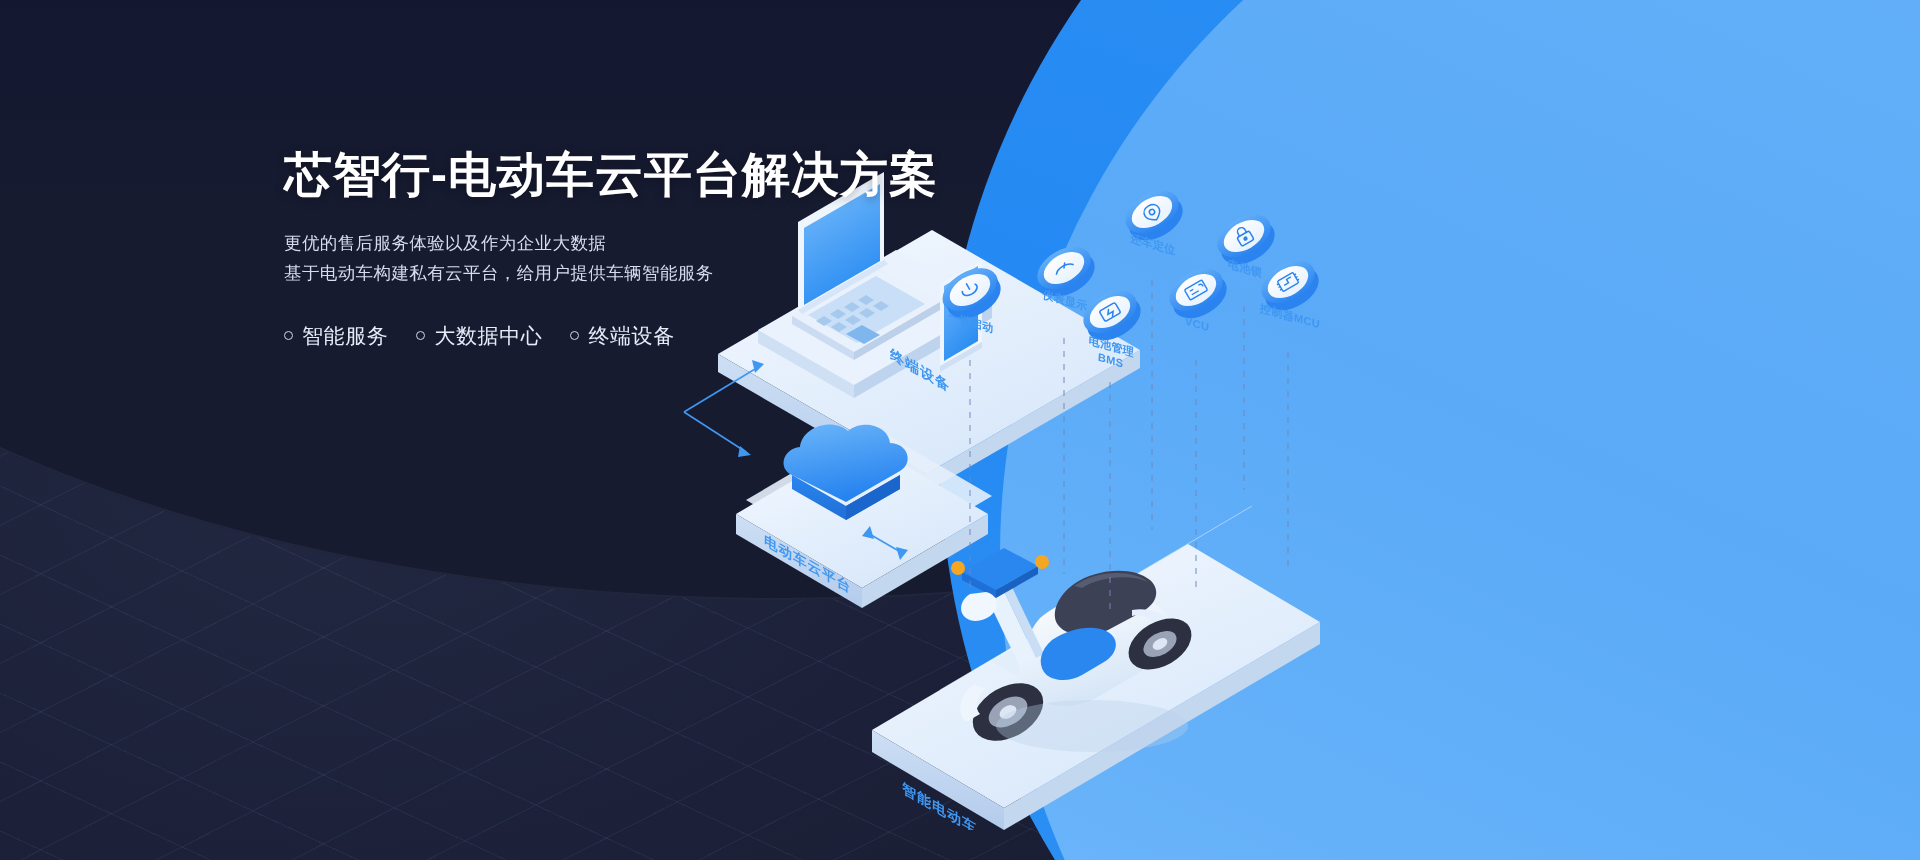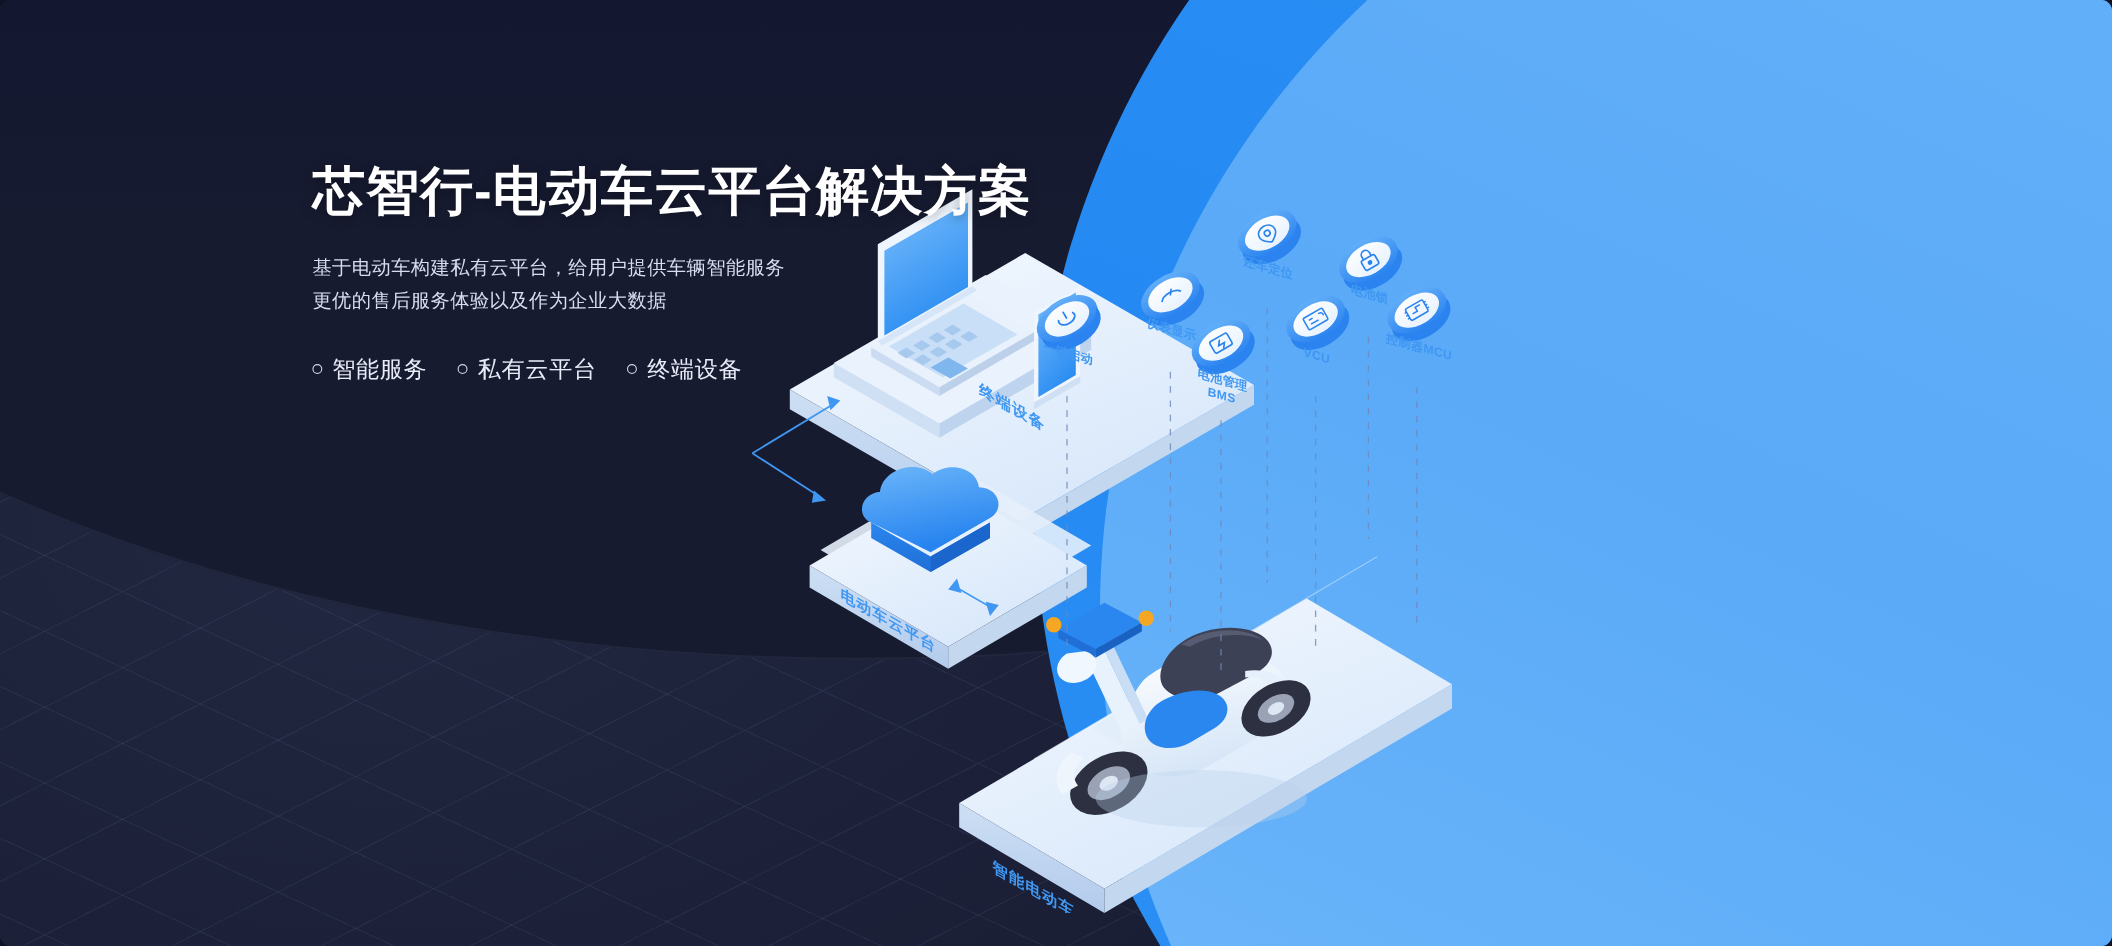--- a/index.html
+++ b/index.html
@@ -7,21 +7,20 @@
     padding: 0;
     background: #0f1324;
   }
   #banner {
     position: relative;
     width: 1920px;
     height: 860px;
     overflow: hidden;
     font-family: "Liberation Sans", "DejaVu Sans", sans-serif;
     background: #1b2038;
-    border-radius: 10px;
   }
 
   
   .bg-base {
     position: absolute;
     inset: 0;
     background:
       radial-gradient(ellipse 1400px 900px at 18% 55%, #232842 0%, #1c2139 45%, #161a2e 100%);
   }
   .bg-grid {
@@ -150,31 +149,31 @@
   <div class="bg-base"></div>
   <div class="bg-grid"></div>
   <div class="bg-arc-dark"></div>
   <div class="bg-topfade"></div>
   <div class="wave wave-mid"></div>
   <div class="wave wave-front"></div>
 
   <div class="copy">
     <h1 class="title">芯智行-电动车云平台解决方案</h1>
     <p class="subtitle">
+      <span class="subtitle-line">更优的售后服务体验以及作为企业大数据</span>
       <span class="subtitle-line">基于电动车构建私有云平台，给用户提供车辆智能服务</span>
-      <span class="subtitle-line">更优的售后服务体验以及作为企业大数据</span>
     </p>
     <ul class="bullets">
       <li class="bullet">
         <span class="bullet-dot"></span>
         <span>智能服务</span>
       </li>
       <li class="bullet">
         <span class="bullet-dot"></span>
-        <span>私有云平台</span>
+        <span>大数据中心</span>
       </li>
       <li class="bullet">
         <span class="bullet-dot"></span>
         <span>终端设备</span>
       </li>
     </ul>
   </div>
 
   <div class="scene">
     <svg width="1200" height="660" viewBox="0 0 1200 660" xmlns="http://www.w3.org/2000/svg" aria-hidden="true">

